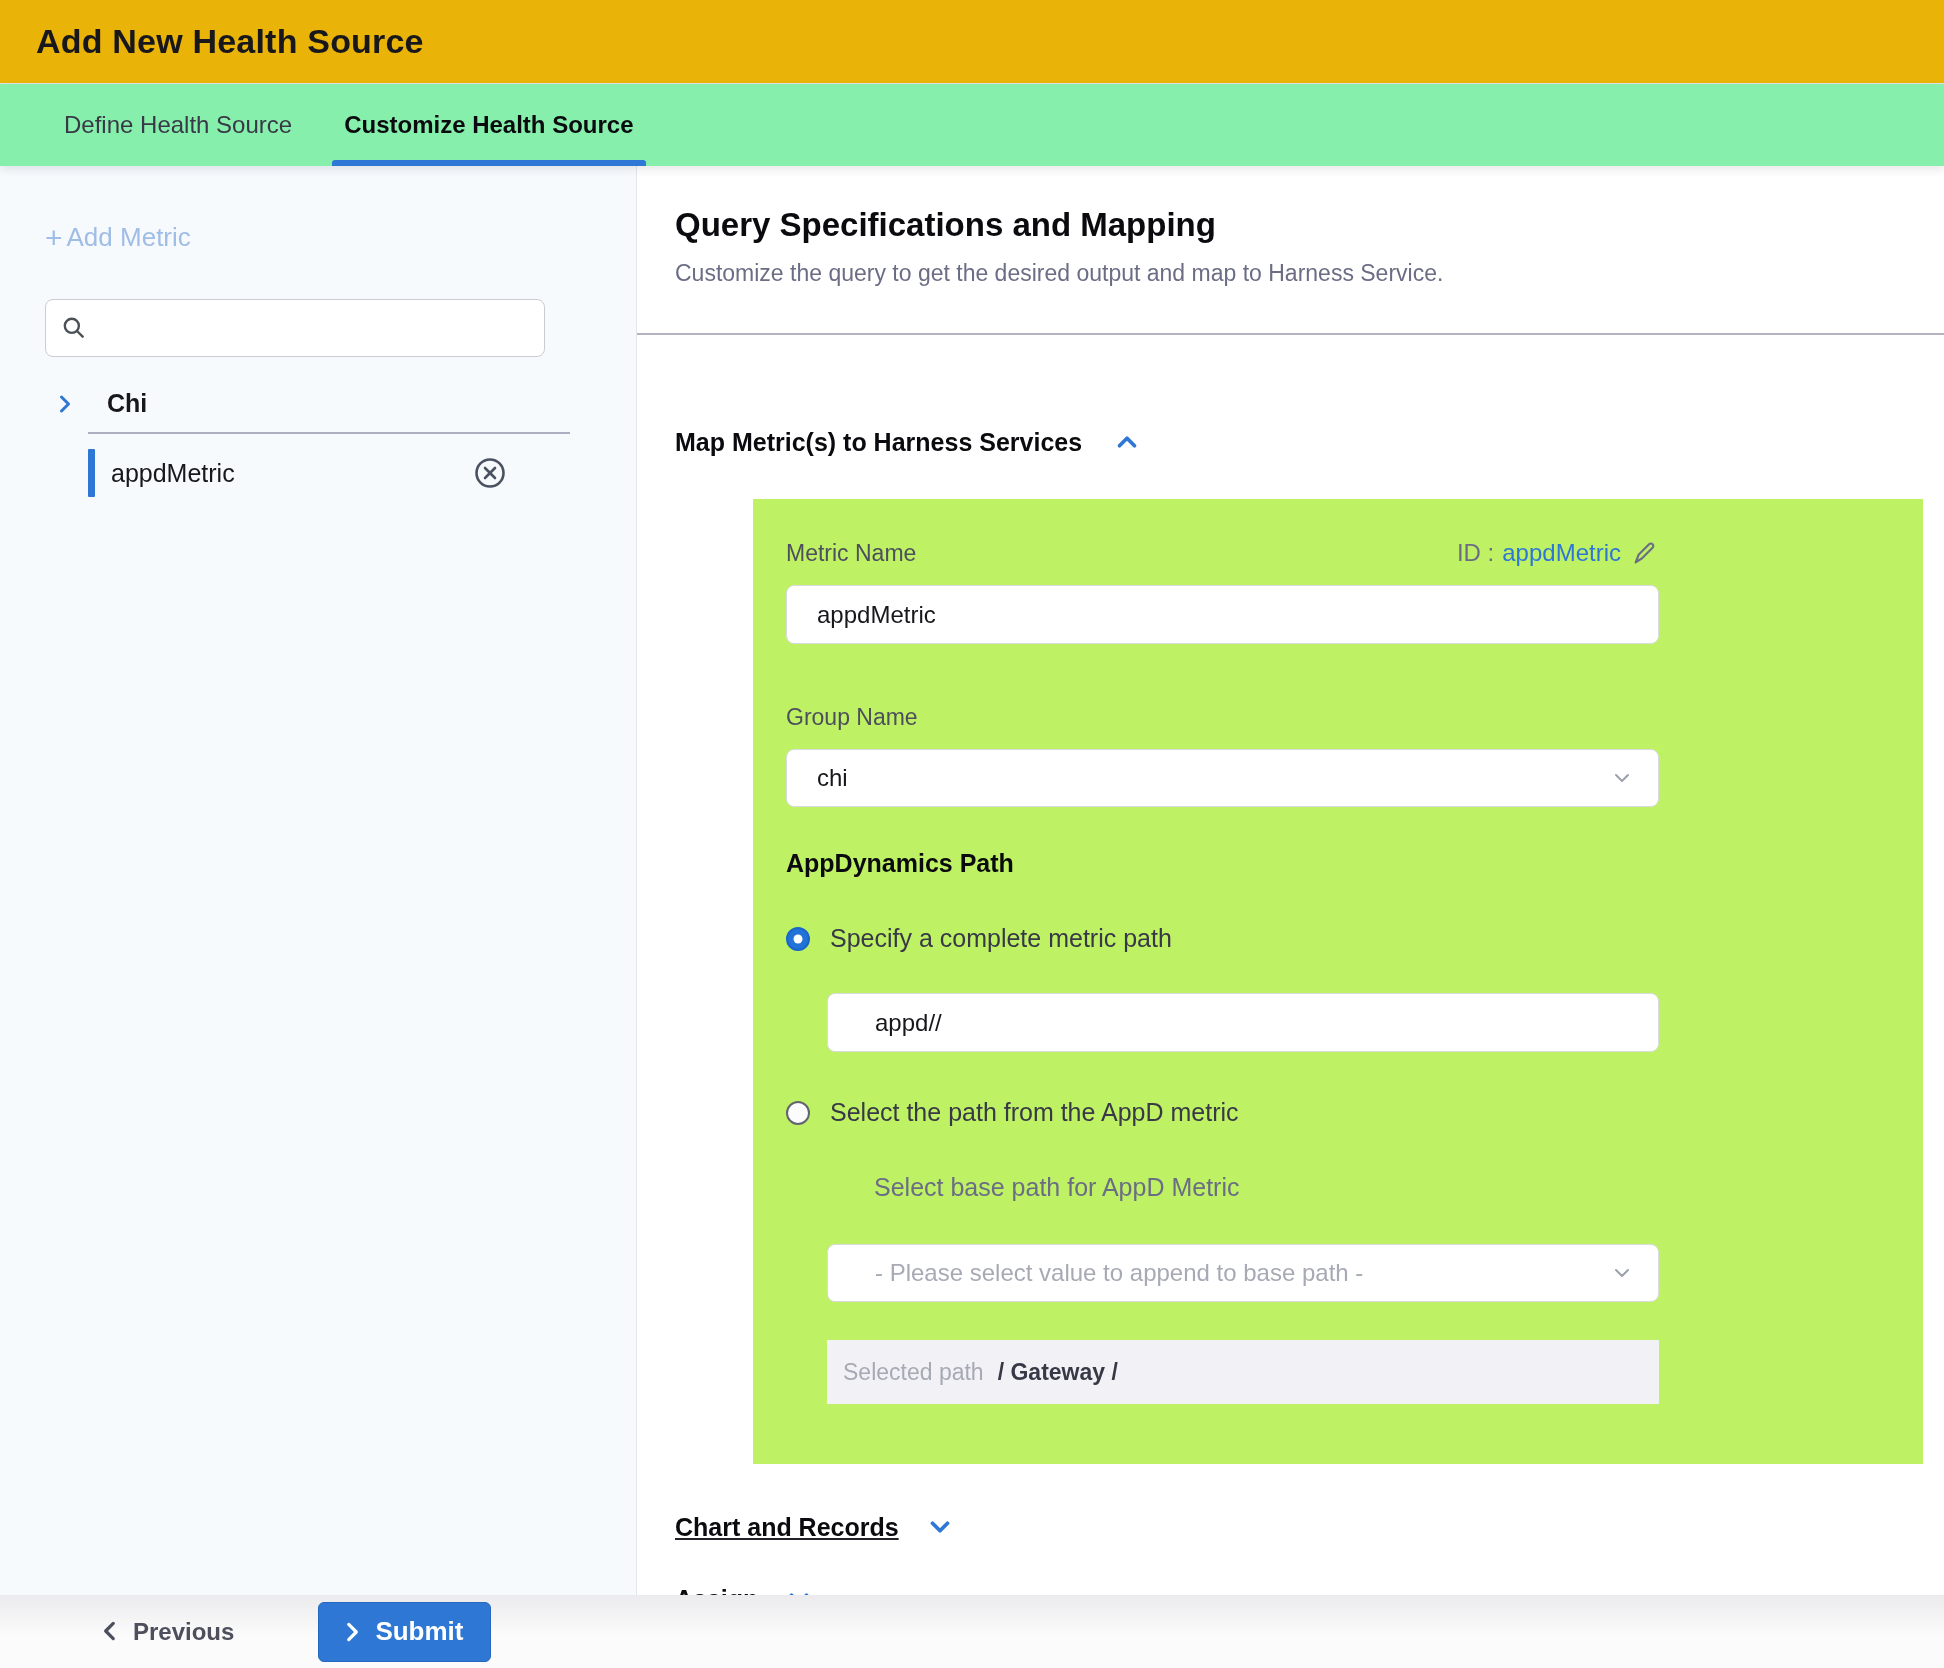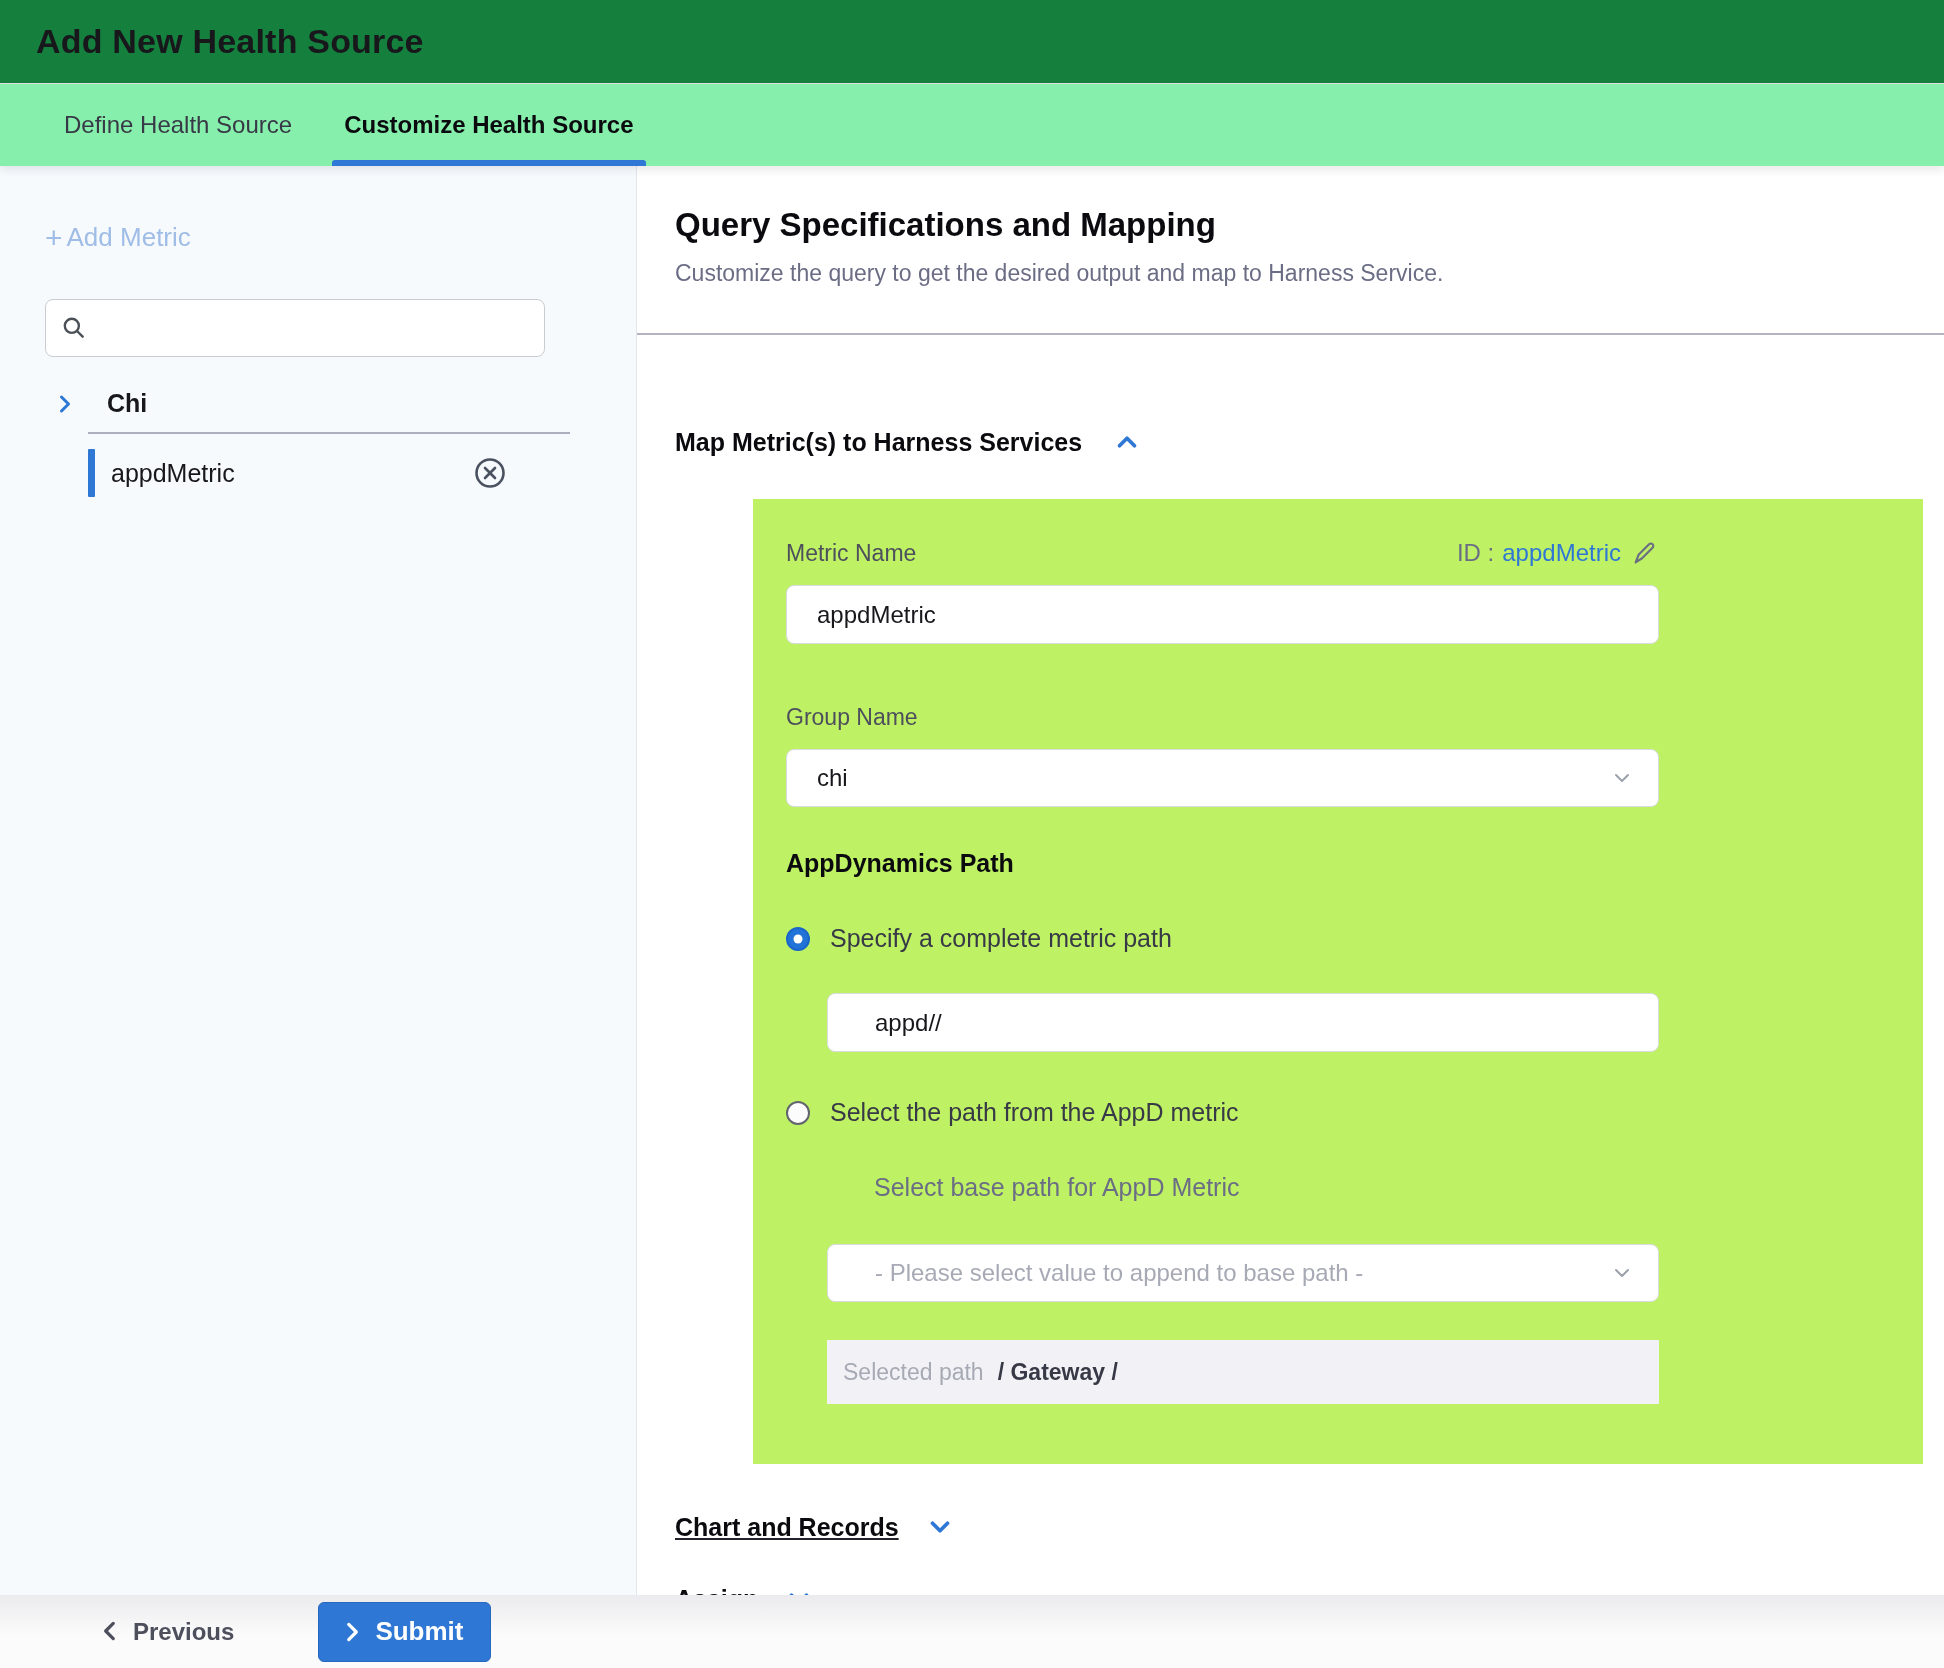--- a/index.html
+++ b/index.html
@@ -5,21 +5,21 @@
   * { margin: 0; padding: 0; box-sizing: border-box; }
   html, body {
     width: 1944px; height: 1668px;
     font-family: "Liberation Sans", "DejaVu Sans", sans-serif;
     background: #ffffff; color: #22222a;
     overflow: hidden; position: relative;
   }
 
   
   .app-header {
-    height: 84px; background: #15803d; display: flex; align-items: center;
+    height: 84px; background: #eab308; display: flex; align-items: center;
     padding-left: 36px; border-bottom: 1px solid #e2e2e6;
   }
   .app-header h1 { font-size: 34px; font-weight: 700; color: #17171c; letter-spacing: .2px; }
 
   
   .tab-bar {
     height: 82px; background: #86efac; display: flex; align-items: stretch;
     padding-left: 52px; position: relative; z-index: 5;
     box-shadow: 0 4px 8px rgba(40,41,61,.10);
   }

